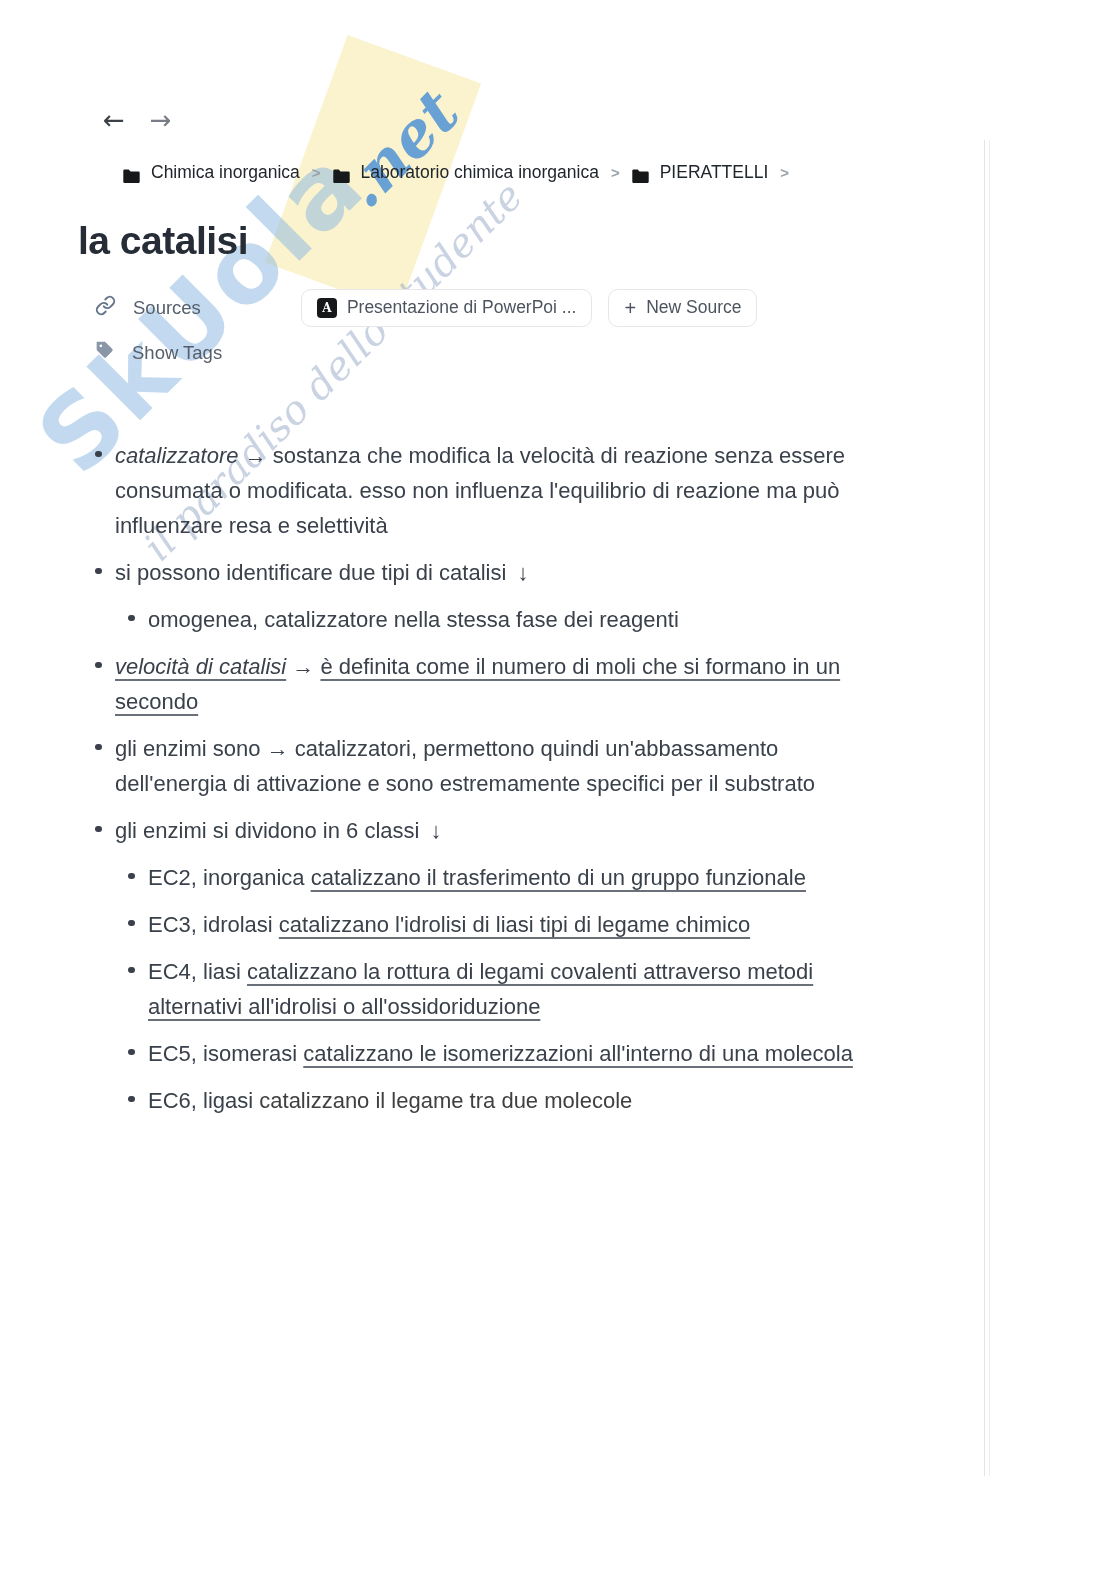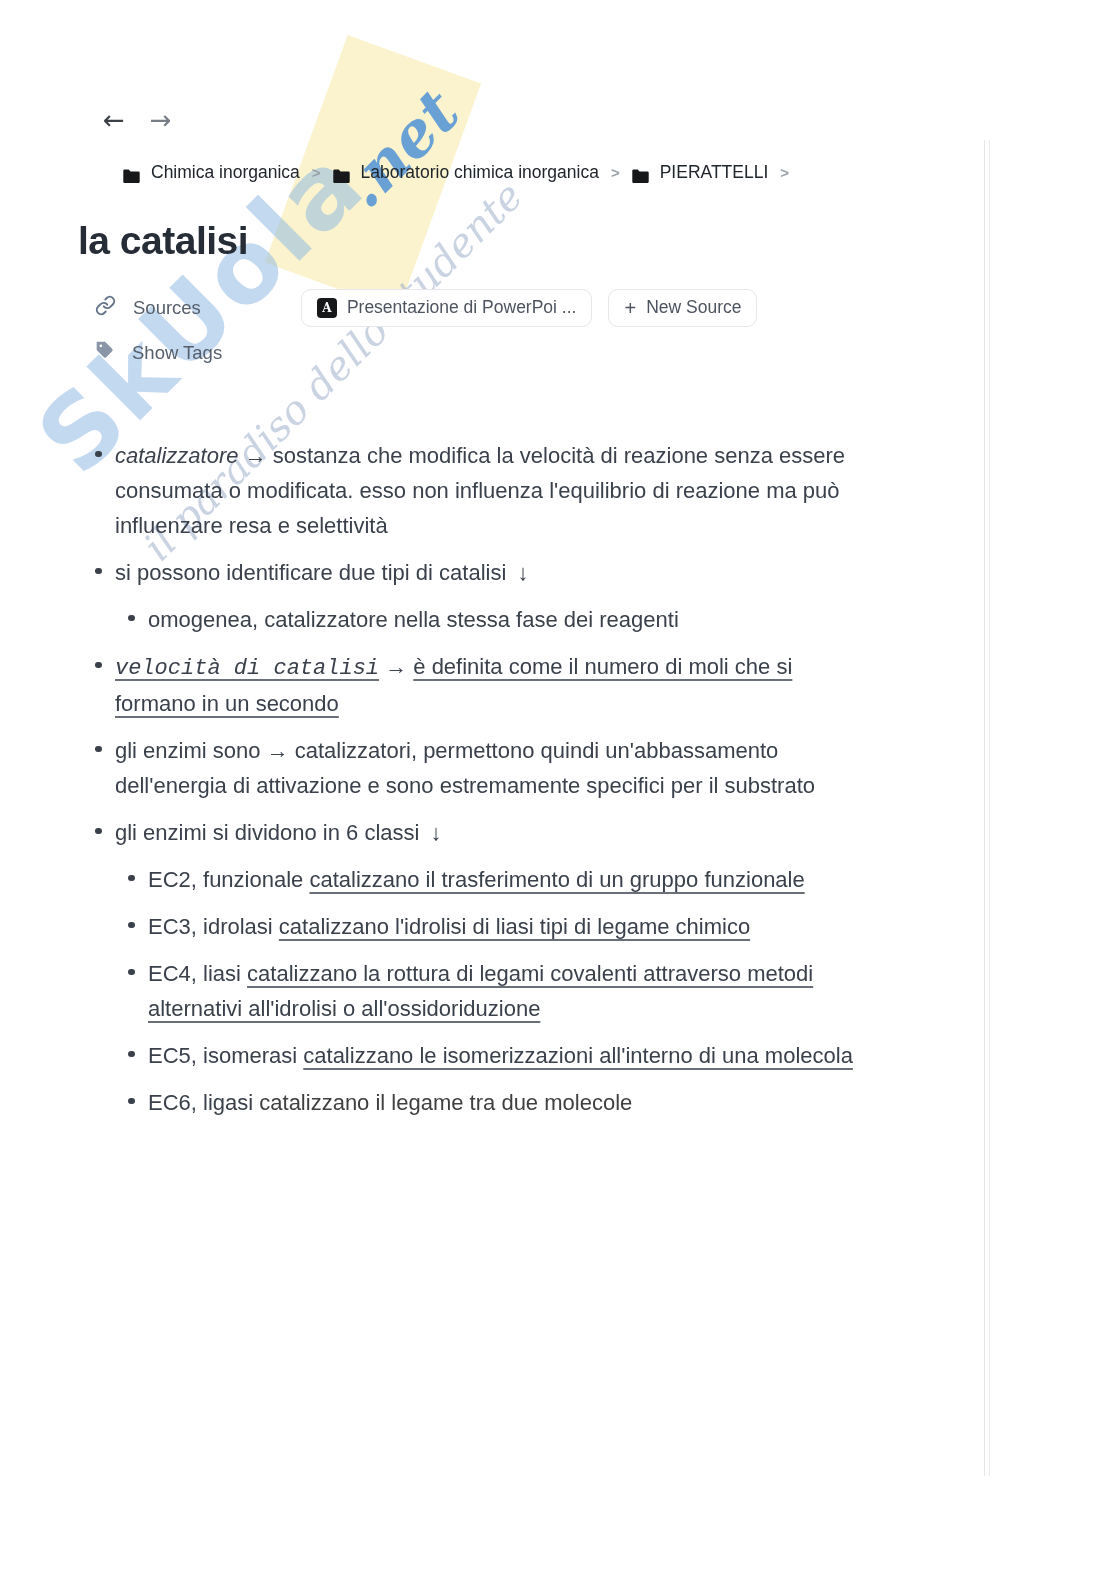--- a/index.html
+++ b/index.html
@@ -55,21 +55,21 @@
 
   
   .notes{list-style:none;margin:70px 0 0 0;padding:0;width:796px;font-size:22px;line-height:35px;}
   .note{position:relative;padding-left:37px;margin-bottom:12px;color:#3a414b;}
   .note.l2{margin-left:33px;}
   .dot{position:absolute;left:17px;top:13px;width:6.5px;height:6.5px;border-radius:50%;background:#3a414b;}
   .seg.i{font-style:italic;}
   .seg.u{text-decoration:underline;text-underline-offset:5px;text-decoration-thickness:1.5px;
          text-decoration-color:#6a7077;}
   .seg.iu{font-style:italic;text-decoration:underline;text-underline-offset:5px;
-          text-decoration-thickness:1.5px;text-decoration-color:#6a7077;font-family:Liberation Mono, monospace;}
+          text-decoration-thickness:1.5px;text-decoration-color:#6a7077;}
   .seg.b{color:#404040;}
   .seg.a{margin-left:5px;}
 </style>
 </head>
 <body>
 
 <div class="canvas">
 
   <div class="watermark">
     <div class="wm-yellow"></div>
@@ -148,21 +148,21 @@
       </span>
     </div>
 
     <ul class="notes">
         <li class="note"><span class="dot"></span><span class="seg i">catalizzatore</span><span class="seg"> → </span><span class="seg">sostanza che modifica la velocità di reazione senza essere consumata o modificata. esso non influenza l'equilibrio di reazione ma può influenzare resa e selettività</span></li>
         <li class="note"><span class="dot"></span><span class="seg">si possono identificare due tipi di catalisi</span><span class="seg a">&nbsp;↓</span></li>
         <li class="note l2"><span class="dot"></span><span class="seg">omogenea, catalizzatore nella stessa fase dei reagenti</span></li>
         <li class="note"><span class="dot"></span><span class="seg iu">velocità di catalisi</span><span class="seg"> → </span><span class="seg u">è definita come il numero di moli che si formano in un secondo</span></li>
         <li class="note"><span class="dot"></span><span class="seg">gli enzimi sono</span><span class="seg"> → </span><span class="seg">catalizzatori, permettono quindi un'abbassamento dell'energia di attivazione e sono estremamente specifici per il substrato</span></li>
         <li class="note"><span class="dot"></span><span class="seg">gli enzimi si dividono in 6 classi</span><span class="seg a">&nbsp;↓</span></li>
-        <li class="note l2"><span class="dot"></span><span class="seg">EC2, funzionale </span><span class="seg u">catalizzano il trasferimento di un gruppo funzionale</span></li>
+        <li class="note l2"><span class="dot"></span><span class="seg">EC2, inorganica </span><span class="seg u">catalizzano il trasferimento di un gruppo funzionale</span></li>
         <li class="note l2"><span class="dot"></span><span class="seg">EC3, idrolasi </span><span class="seg u">catalizzano l'idrolisi di liasi tipi di legame chimico</span></li>
         <li class="note l2"><span class="dot"></span><span class="seg">EC4, liasi </span><span class="seg u">catalizzano la rottura di legami covalenti attraverso metodi alternativi all'idrolisi o all'ossidoriduzione</span></li>
         <li class="note l2"><span class="dot"></span><span class="seg">EC5, isomerasi </span><span class="seg u">catalizzano le isomerizzazioni all'interno di una molecola</span></li>
         <li class="note l2"><span class="dot"></span><span class="seg">EC6, ligasi </span><span class="seg b">catalizzano il legame tra due molecole</span></li>
       </ul>
 
   </div>
 </div>
 
 </body></html>

